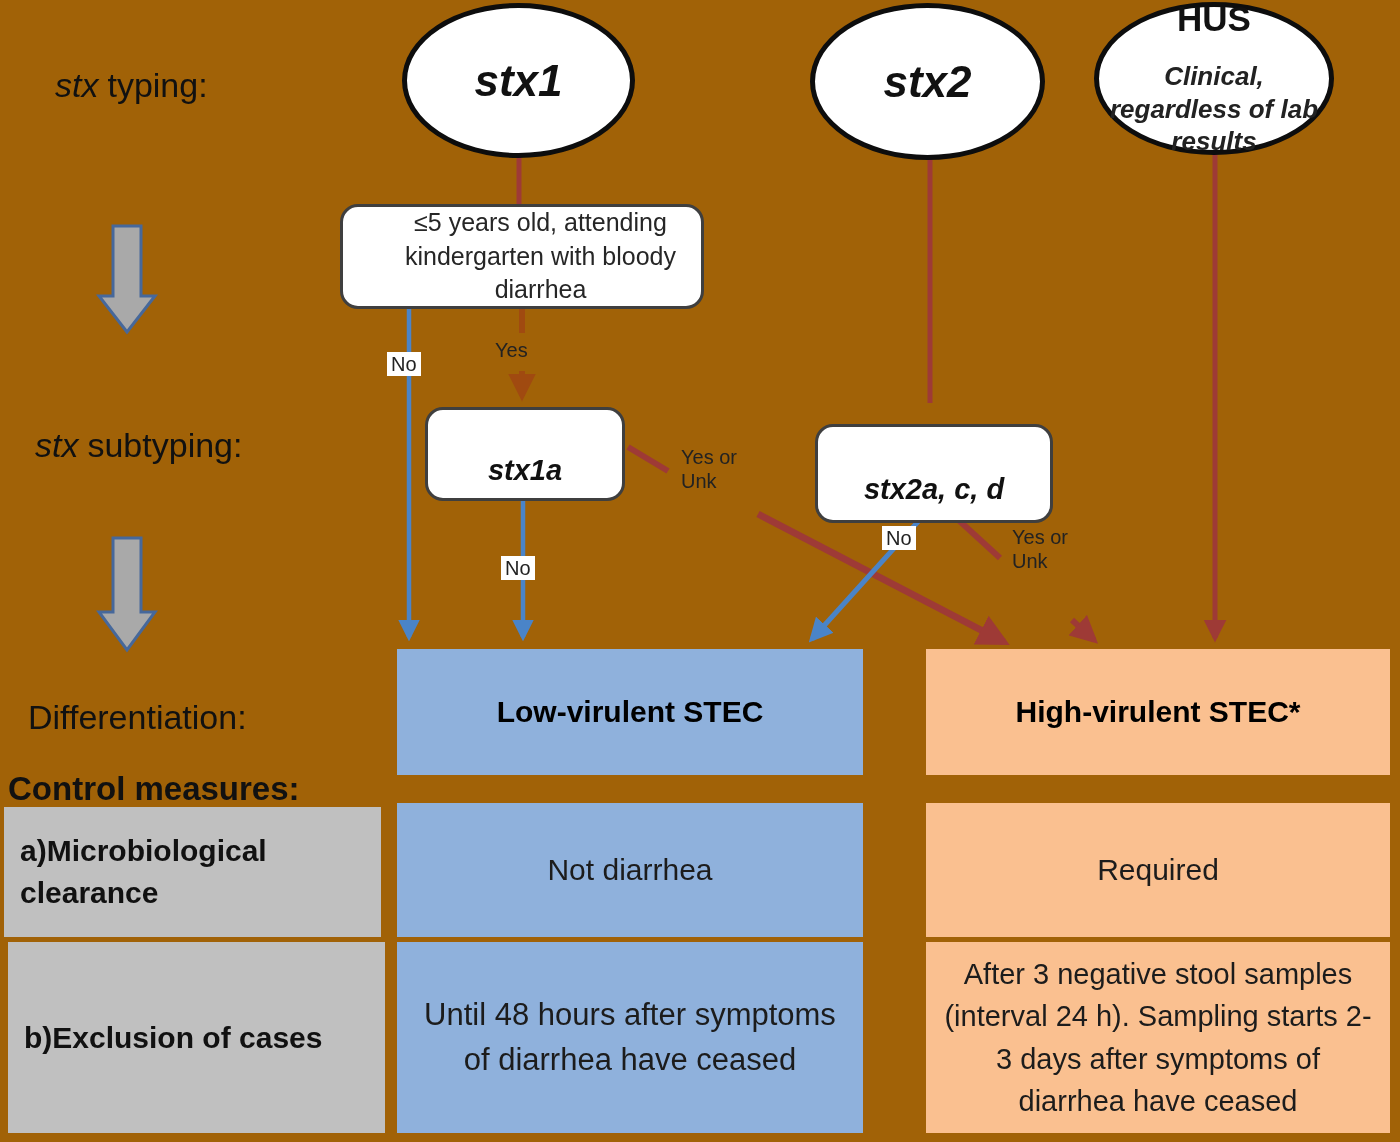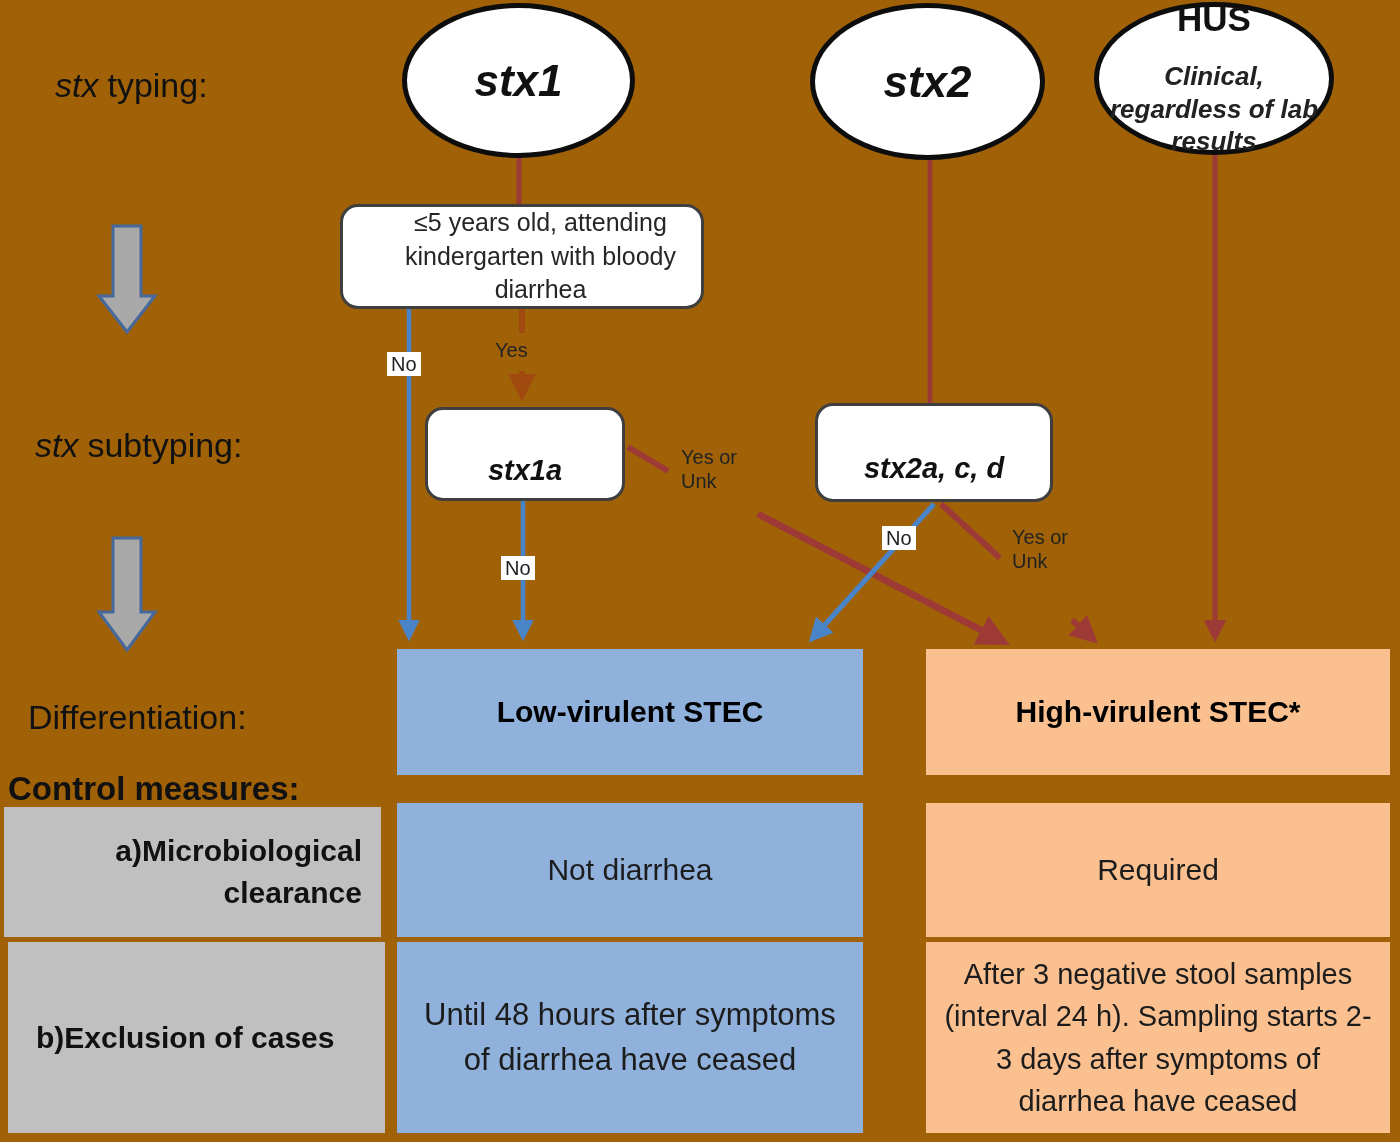--- a/index.html
+++ b/index.html
@@ -34,21 +34,21 @@
   .cell{
     position:absolute;display:flex;align-items:center;justify-content:center;
     text-align:center;z-index:2;box-sizing:border-box;
   }
   .cell.blue{background:#8FB1DC;}
   .cell.orange{background:#FAC090;}
   .cell.gray{background:#C0C0C0;justify-content:flex-start;text-align:left;}
   .cell .title{font-size:30px;font-weight:bold;color:#000;}
   .cell .body{font-size:30px;color:#1c1c1c;line-height:1.45;max-width:442px;}
   .cell .body.small{font-size:29px;max-width:436px;}
-  .cell .glabel{font-size:30px;font-weight:bold;color:#111;line-height:1.4;padding-left:28px;max-width:330px;text-align:right;}
+  .cell .glabel{font-size:30px;font-weight:bold;color:#111;line-height:1.4;padding-left:16px;max-width:330px;}
   
   .elabel{position:absolute;font-size:20px;color:#222;line-height:1.2;z-index:3;}
   .elabel.wbg{background:#fff;padding:0 4px;}
   .elabel.stack{width:62px;line-height:1.18;}
 </style>
 </head>
 <body>
 
 <div class="canvas">
 
@@ -104,21 +104,21 @@
     <div class="hus-title">HUS</div>
     <div class="hus-note">Clinical, regardless of lab results</div>
   </div>
 
   <div class="rbox" style="left:340px;top:204px;width:364px;height:105px;padding-left:37px;">
     <div class="txt">≤5 years old, attending kindergarten with bloody diarrhea</div>
   </div>
   <div class="rbox" style="left:425px;top:407px;width:200px;height:94px;">
     <div class="sub">stx1a</div>
   </div>
-  <div class="rbox" style="left:815px;top:403px;width:238px;height:99px;">
+  <div class="rbox" style="left:815px;top:424px;width:238px;height:99px;">
     <div class="sub">stx2a, c, d</div>
   </div>
 
   <div class="elabel wbg" style="left:387px;top:352px;">No</div>
   <div class="elabel" style="left:495px;top:338px;">Yes</div>
   <div class="elabel wbg" style="left:501px;top:556px;">No</div>
   <div class="elabel stack" style="left:681px;top:446px;">Yes or Unk</div>
   <div class="elabel wbg" style="left:882px;top:526px;">No</div>
   <div class="elabel stack" style="left:1012px;top:526px;">Yes or Unk</div>
 

